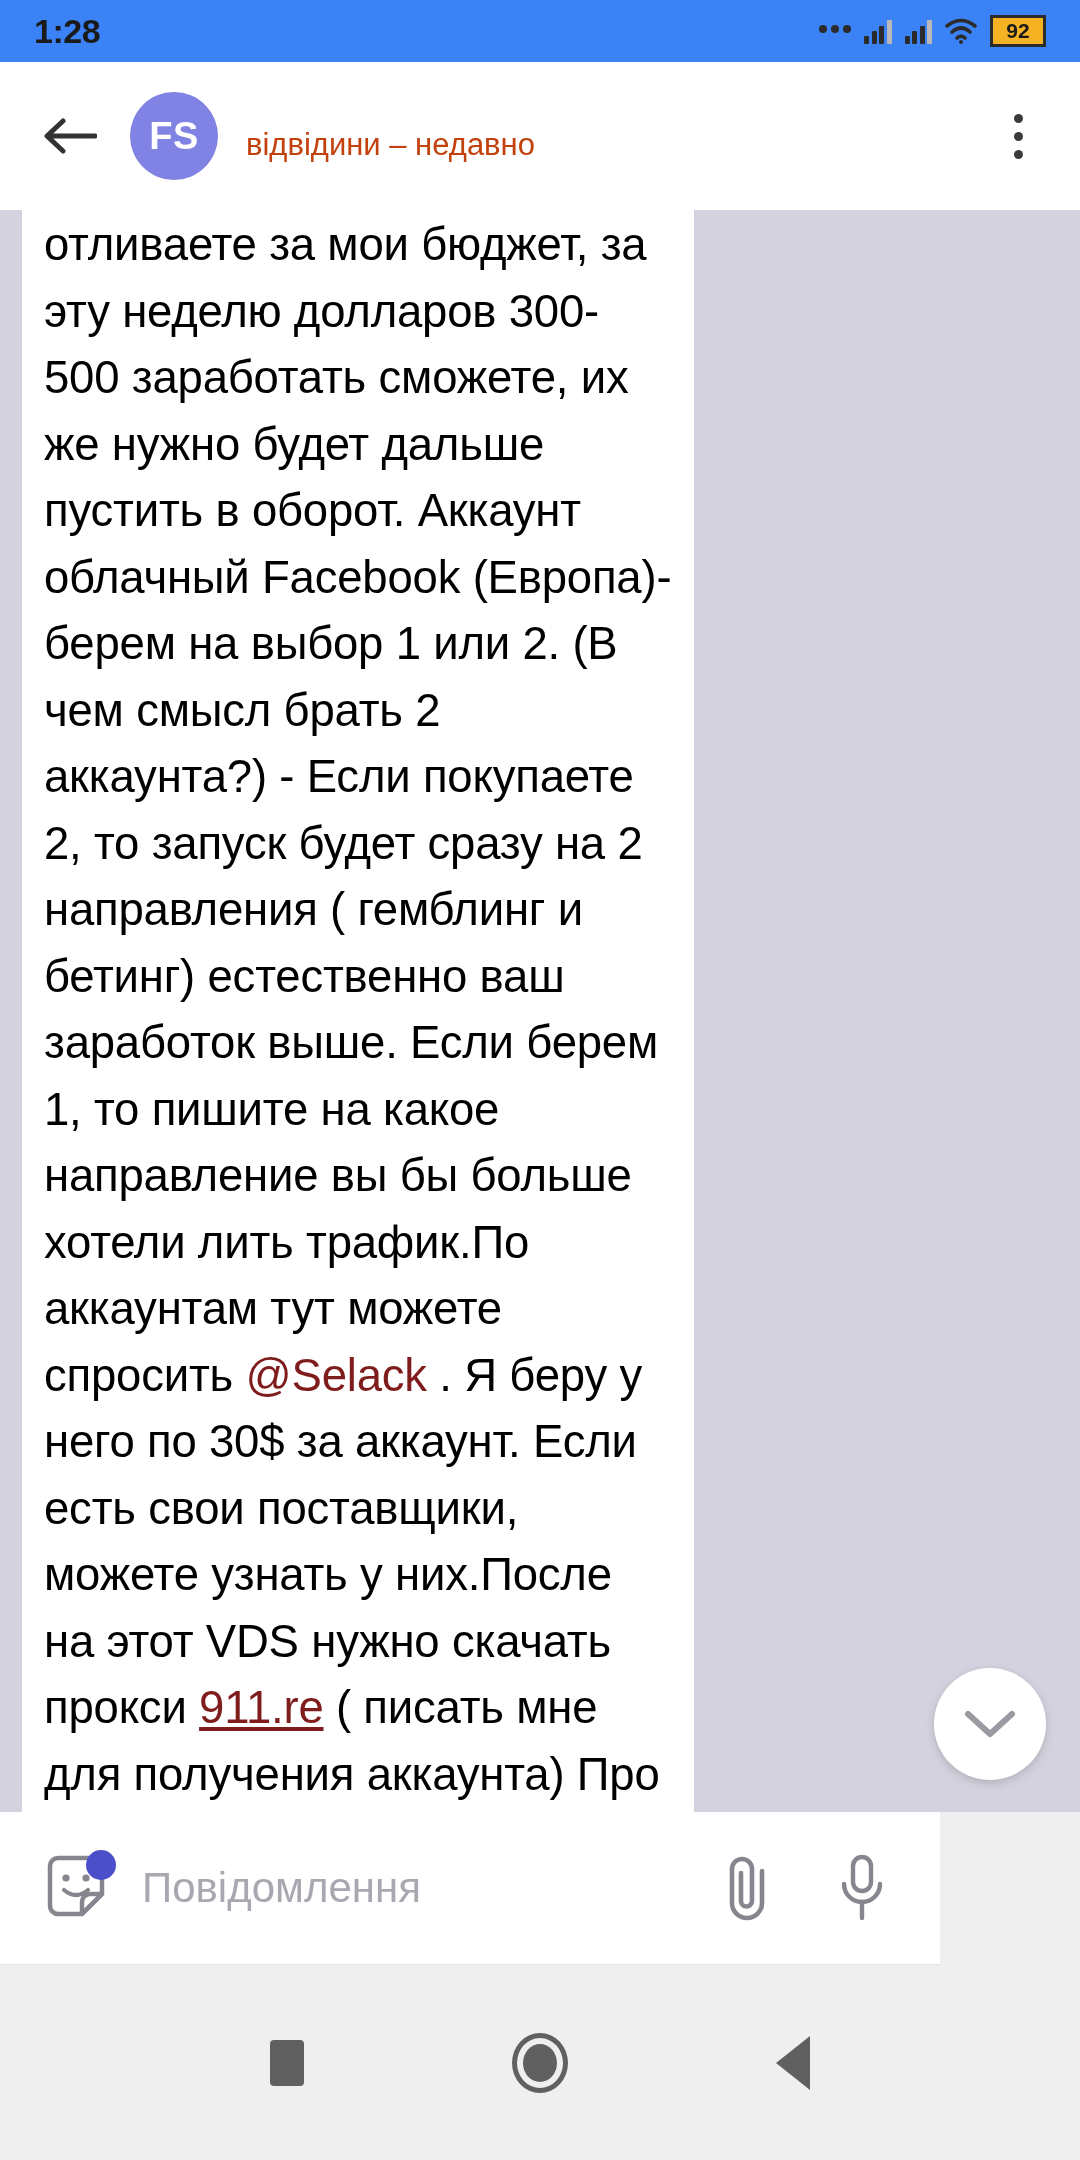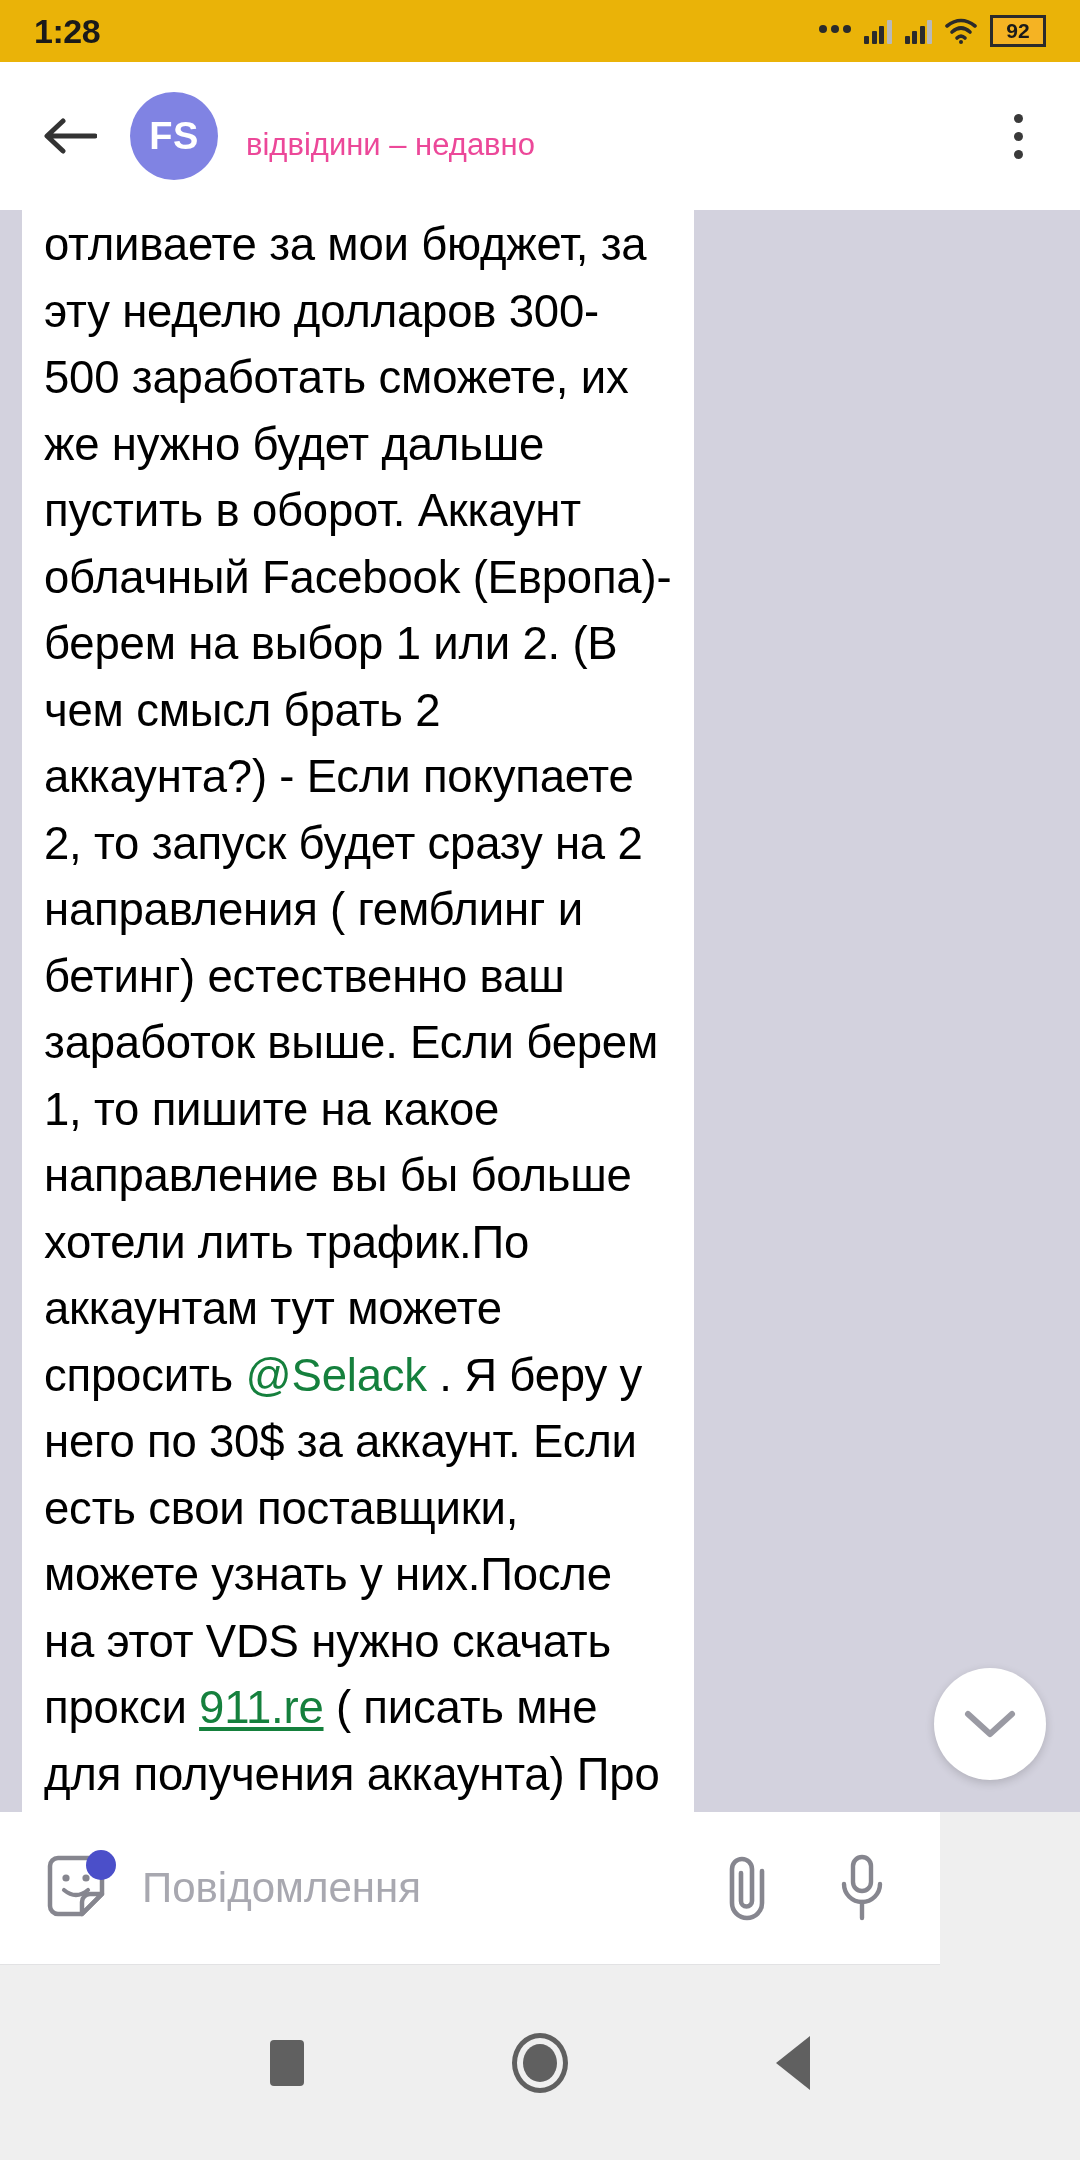--- a/index.html
+++ b/index.html
@@ -7,21 +7,21 @@
     width:1080px; height:2160px;
     font-family:"Liberation Sans", sans-serif;
     background:#efefef;
     overflow:hidden;
   }
 
   
   #status-bar{
     position:absolute; top:0; left:0;
     width:1080px; height:62px;
-    background:#eab308;
+    background:#3b82f6;
     display:flex; align-items:center;
     padding:0 34px;
   }
   #status-time{
     font-size:34px; font-weight:700; color:#1a1a1a;
     letter-spacing:-0.5px;
   }
   #status-right{
     margin-left:auto; display:flex; align-items:center; gap:13px;
   }
@@ -64,21 +64,21 @@
     margin-left:24px; flex:0 0 auto;
     letter-spacing:0.5px;
   }
   #header-titles{ margin-left:28px; flex:1 1 auto; min-width:0; }
   #header-title{
     font-size:45px; font-weight:700; color:#2b2b2b;
     line-height:1.12; letter-spacing:-0.3px;
     white-space:nowrap;
   }
   #header-subtitle{
-    font-size:31px; color:#ec4899; line-height:1.25; margin-top:18px;
+    font-size:31px; color:#c2410c; line-height:1.25; margin-top:18px;
     white-space:nowrap;
   }
   #menu-button{
     width:72px; height:84px; flex:0 0 auto;
     display:flex; flex-direction:column; align-items:center;
     justify-content:center; gap:9px;
   }
   #menu-button i{ width:9px; height:9px; border-radius:50%; background:#3a3a3a; display:block;}
 
   
@@ -98,21 +98,21 @@
     min-height:1598px;
   }
   #message-text{
     font-size:45.5px;
     line-height:66.5px;
     color:#000000;
     letter-spacing:-0.2px;
     padding-top:2px;
     word-wrap:break-word;
   }
-  .msg-link{ color:#15803d; }
+  .msg-link{ color:#7f1d1d; }
   .msg-link.underlined{ text-decoration:underline; text-underline-offset:4px;}
 
   
   #scroll-down-button{
     position:absolute;
     right:34px; bottom:32px;
     width:112px; height:112px;
     border-radius:50%;
     background:#ffffff;
     box-shadow:0 3px 10px rgba(0,0,0,0.16);

